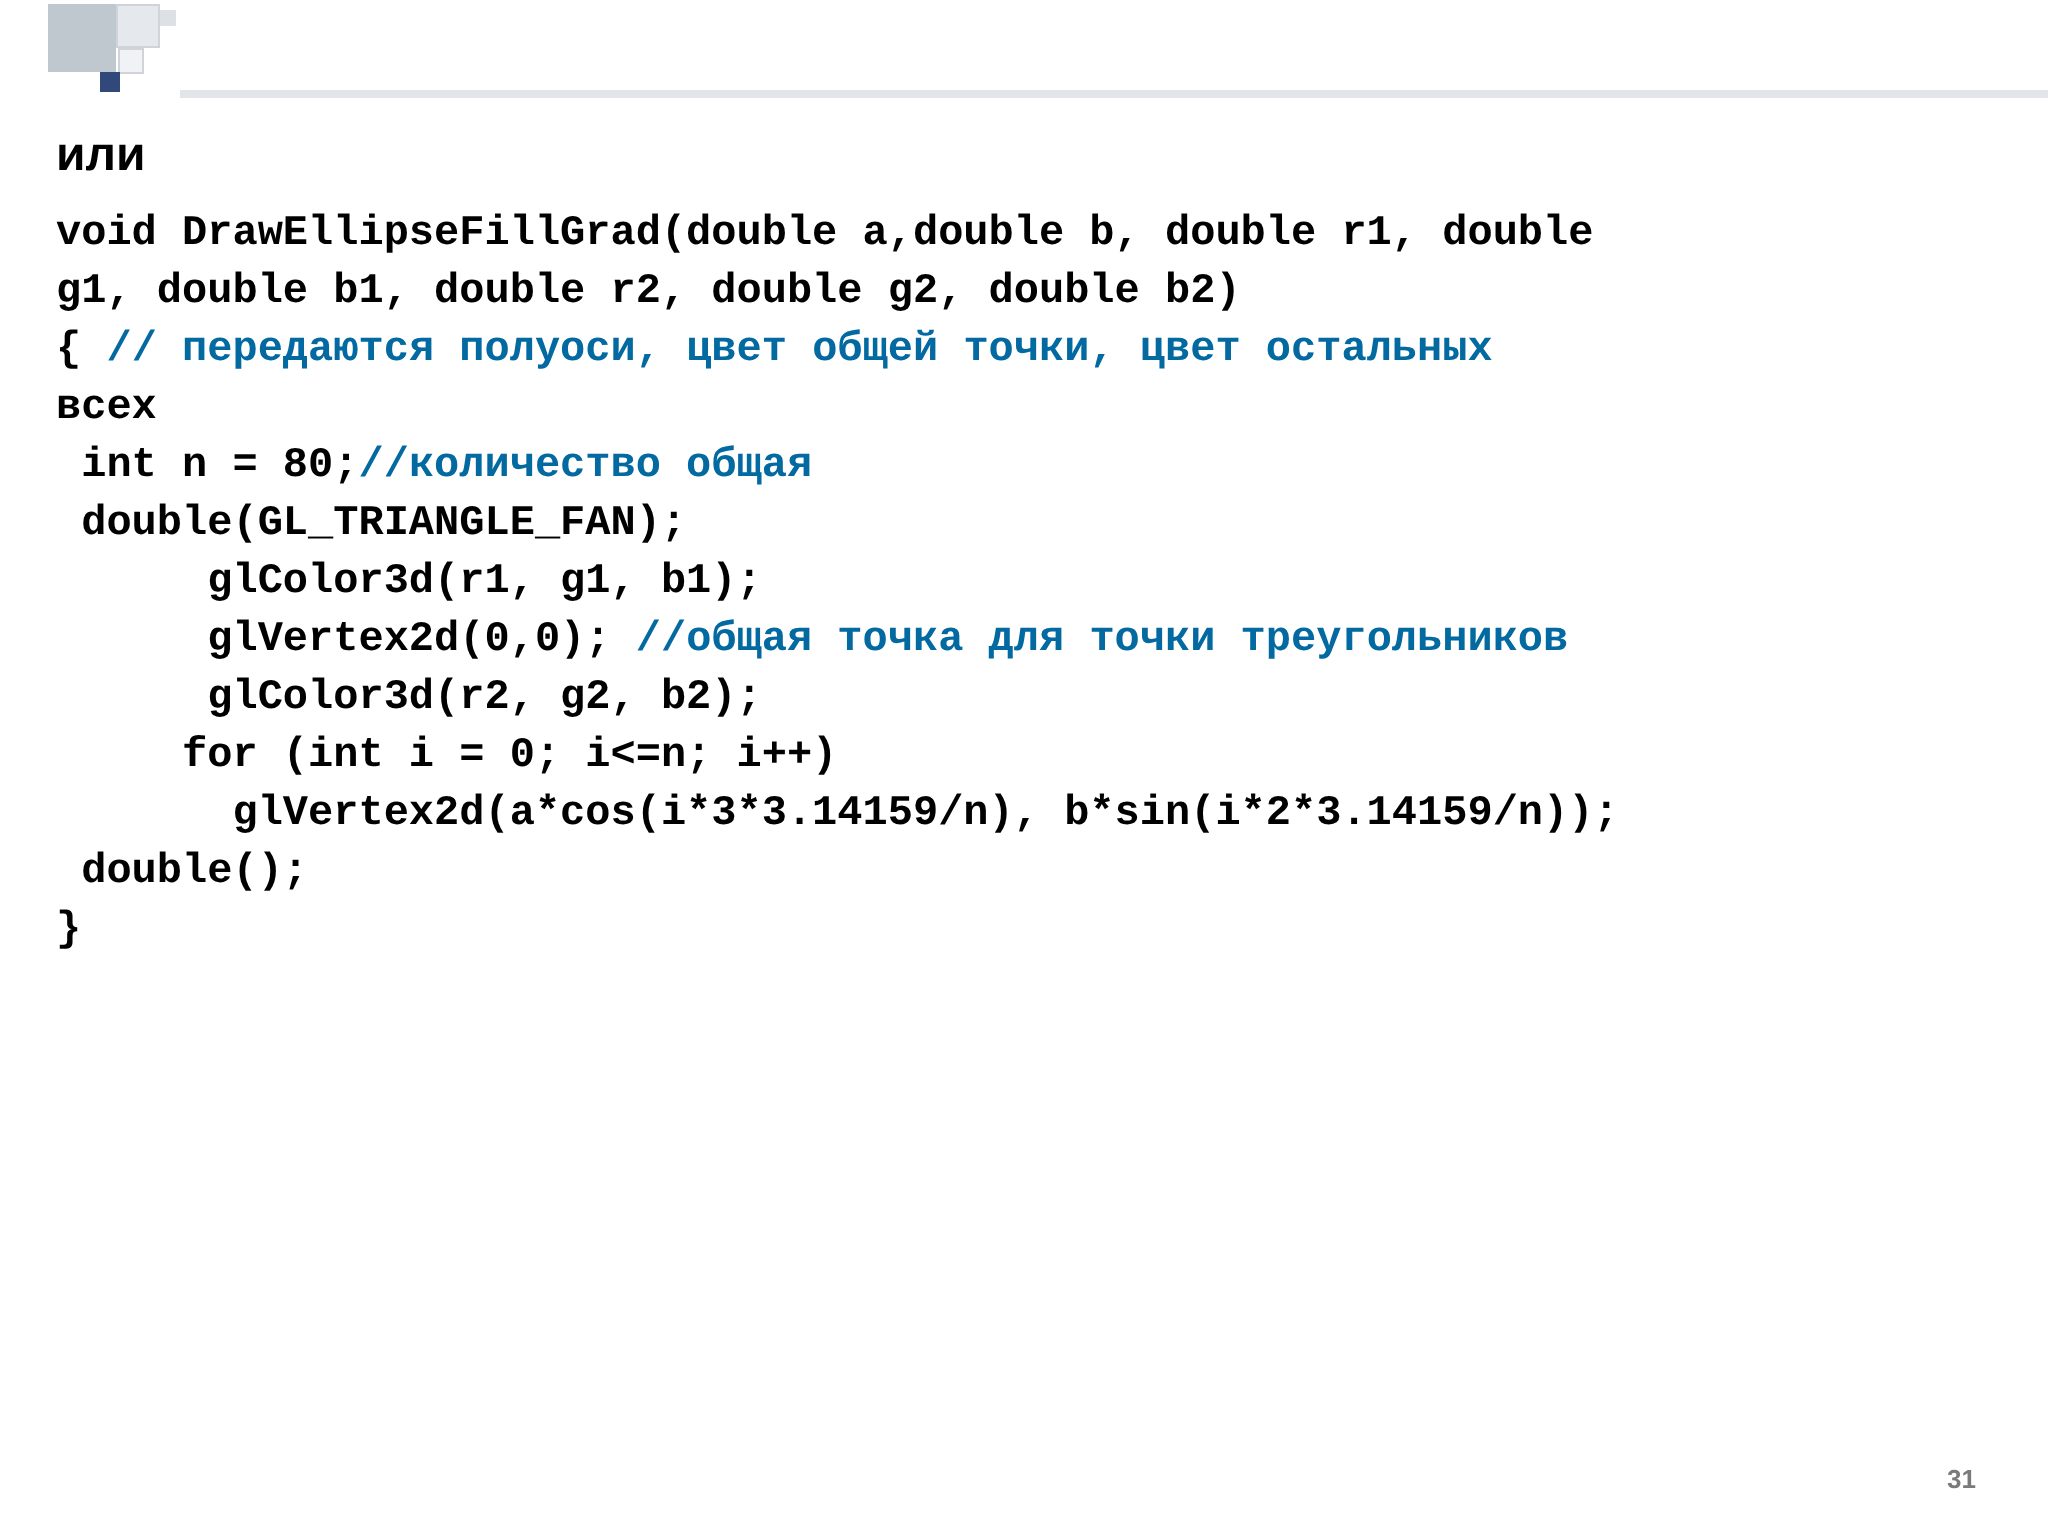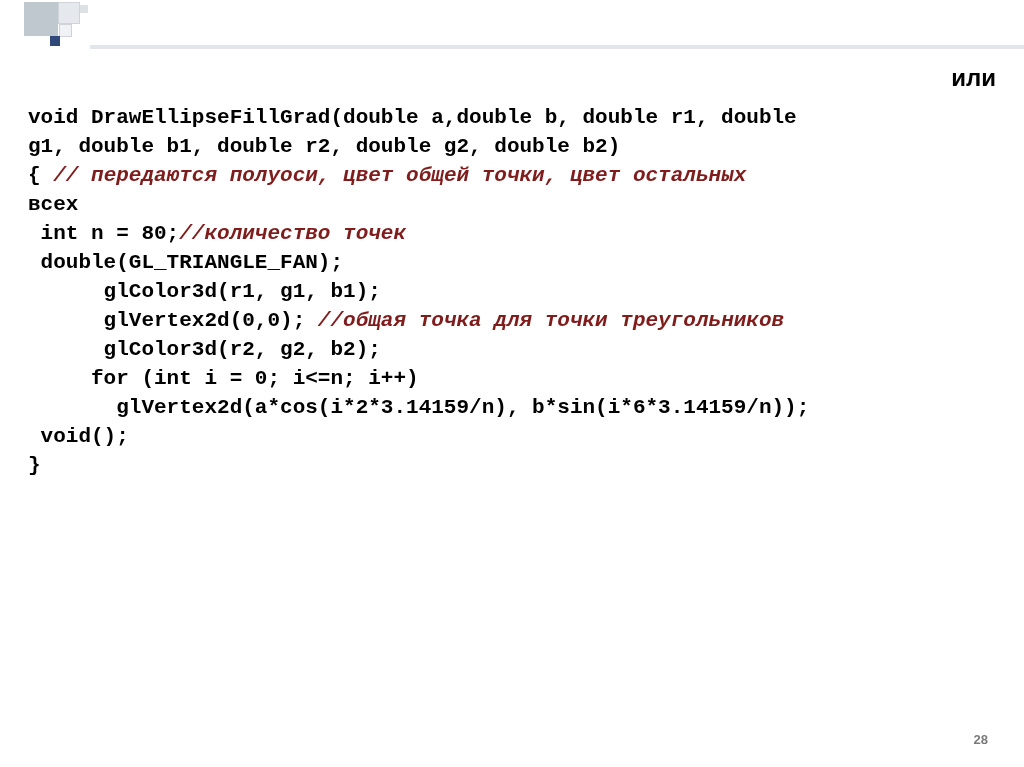--- a/index.html
+++ b/index.html
@@ -42,37 +42,37 @@
     height: 4px;
     background: #e2e5ea;
   }
   .content {
     position: absolute;
     top: 60px;
     left: 28px;
     right: 28px;
   }
   h1.title {
-    text-align: right;
+    text-align: left;
     font-size: 24px;
     font-weight: bold;
     margin: 4px 0 12px 0;
     color: #000;
     font-family: Arial, sans-serif;
   }
   pre.code {
     margin: 0;
     font-family: "Courier New", Courier, monospace;
     font-size: 21px;
     line-height: 1.38;
     white-space: pre;
     color: #000;
     font-weight: bold;
   }
-  .c-comment { color: #7f1d1d; font-style: italic; } 
+  .c-comment { color: #0369a1; } 
   .page-number {
     position: absolute;
     bottom: 20px;
     right: 36px;
     font-size: 13px;
     font-weight: bold;
     color: #7a7a7a;
     font-family: Arial, sans-serif;
   }
 </style>
@@ -90,25 +90,25 @@
   </div>
   <div class="hr-top"></div>
 
   <div class="content">
     <h1 class="title">или</h1>
 
     <pre class="code"><span>void DrawEllipseFillGrad(double a,double b, double r1, double</span>
 <span>g1, double b1, double r2, double g2, double b2)</span>
 <span>{ </span><span class="c-comment">// передаются полуоси, цвет общей точки, цвет остальных</span>
 <span>всех</span>
-<span> int n = 80;</span><span class="c-comment">//количество точек</span>
+<span> int n = 80;</span><span class="c-comment">//количество общая</span>
 <span> double(GL_TRIANGLE_FAN);</span>
 <span>      glColor3d(r1, g1, b1);</span>
 <span>      glVertex2d(0,0); </span><span class="c-comment">//общая точка для точки треугольников</span>
 <span>      glColor3d(r2, g2, b2);</span>
 <span>     for (int i = 0; i&lt;=n; i++)</span>
-<span>       glVertex2d(a*cos(i*2*3.14159/n), b*sin(i*6*3.14159/n));</span>
-<span> void();</span>
+<span>       glVertex2d(a*cos(i*3*3.14159/n), b*sin(i*2*3.14159/n));</span>
+<span> double();</span>
 <span>}</span></pre>
   </div>
 
-  <div class="page-number">28</div>
+  <div class="page-number">31</div>
 </div>
 
 </body></html>

